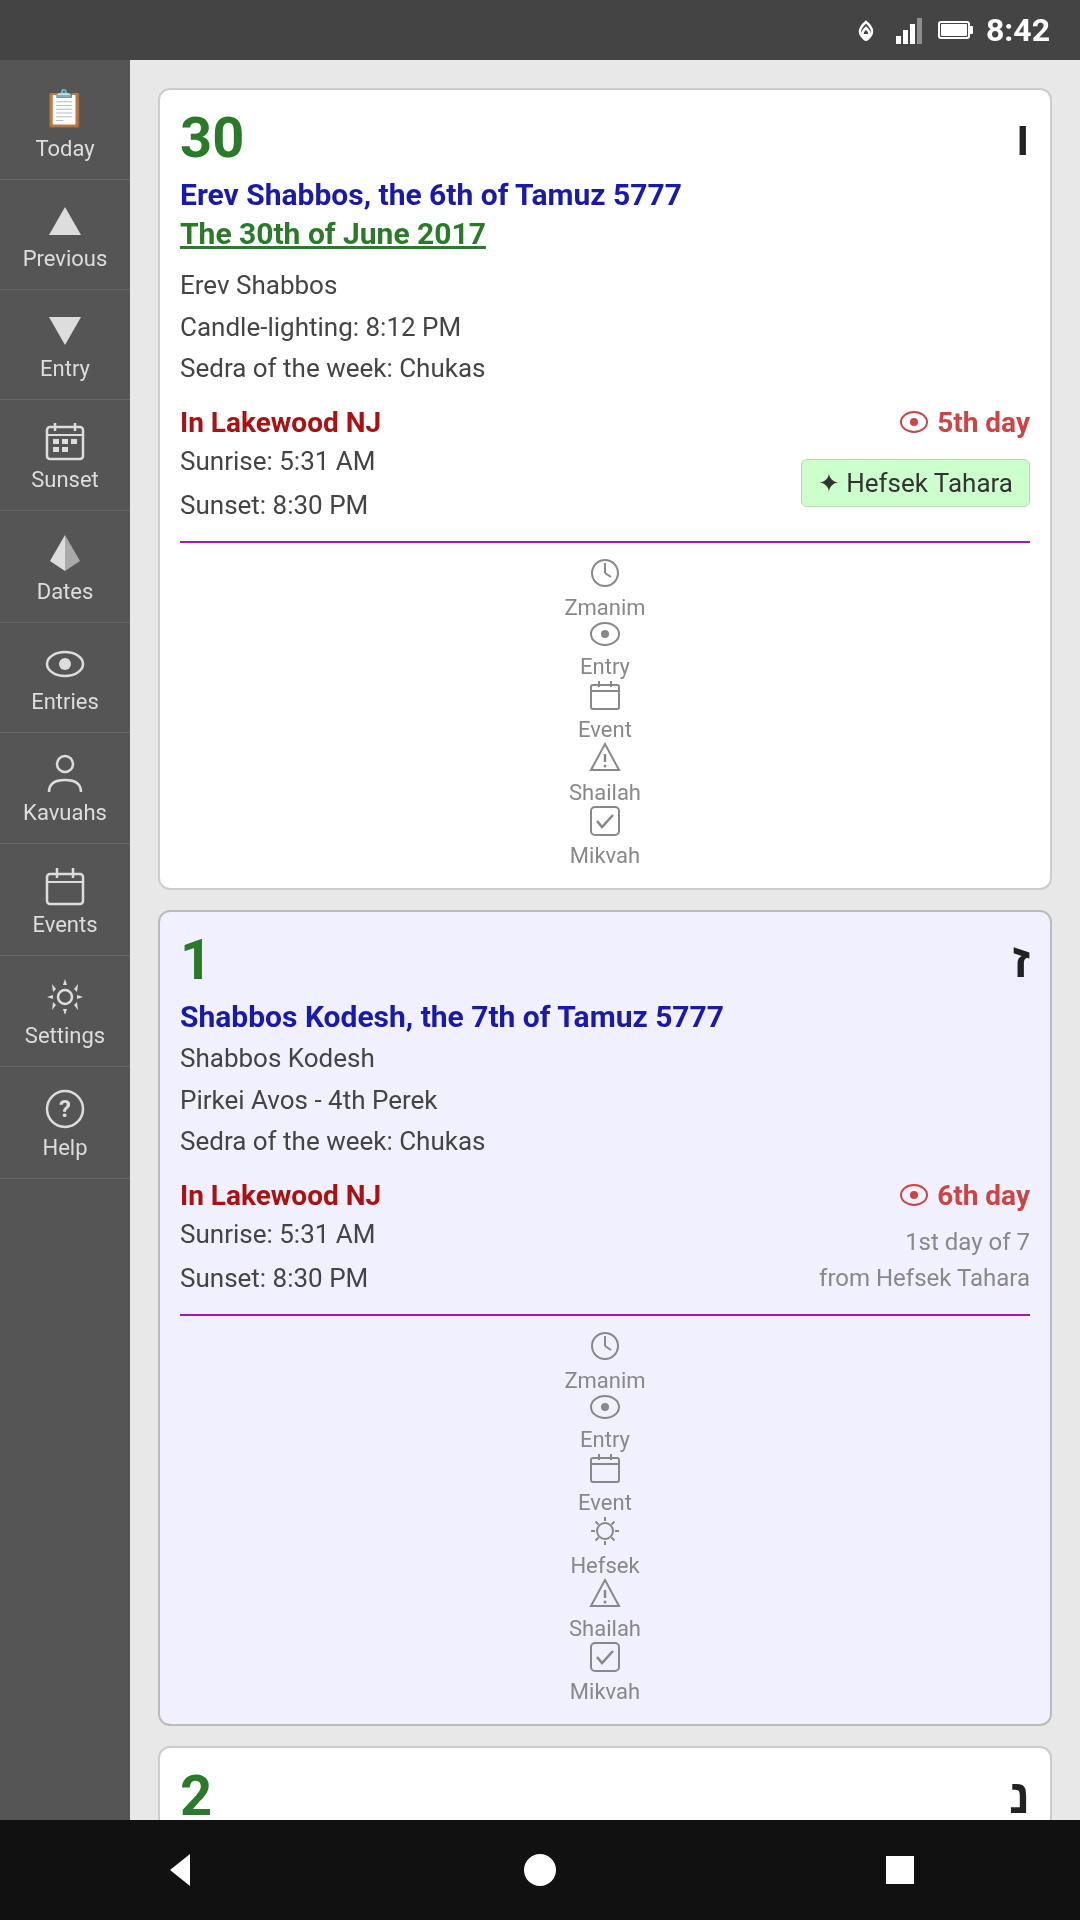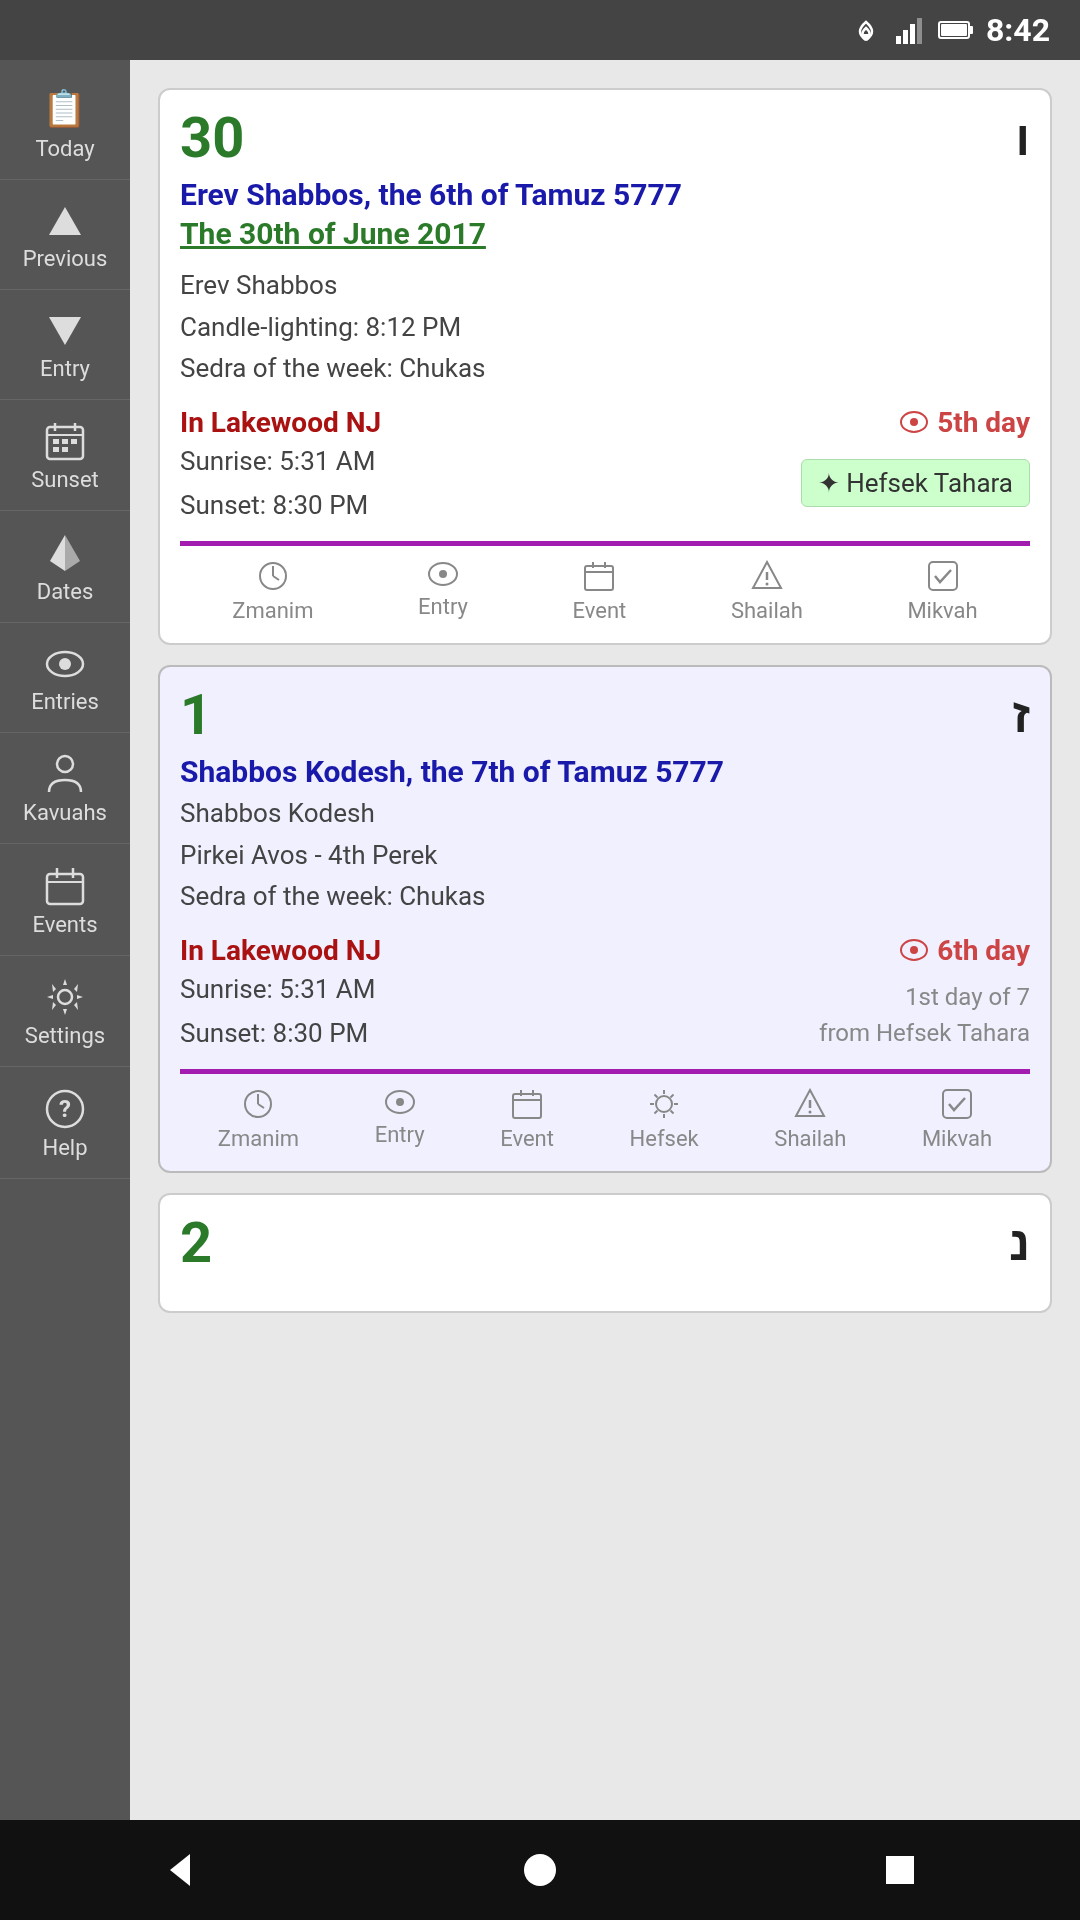--- a/index.html
+++ b/index.html
@@ -192,23 +192,24 @@
       font-size: 24px;
       color: #888;
       text-align: right;
       line-height: 1.5;
     }
 
     
     .action-bar {
       display: flex;
       justify-content: space-around;
-      border-top: 5px solid #a21caf;
+      border-top: 2px solid #a21caf;
       padding-top: 14px;
       margin-top: 10px;
+      flex-direction: column;
     }
     .action-item {
       display: flex;
       flex-direction: column;
       align-items: center;
       gap: 6px;
       cursor: pointer;
     }
     .action-label {
       font-size: 22px;

